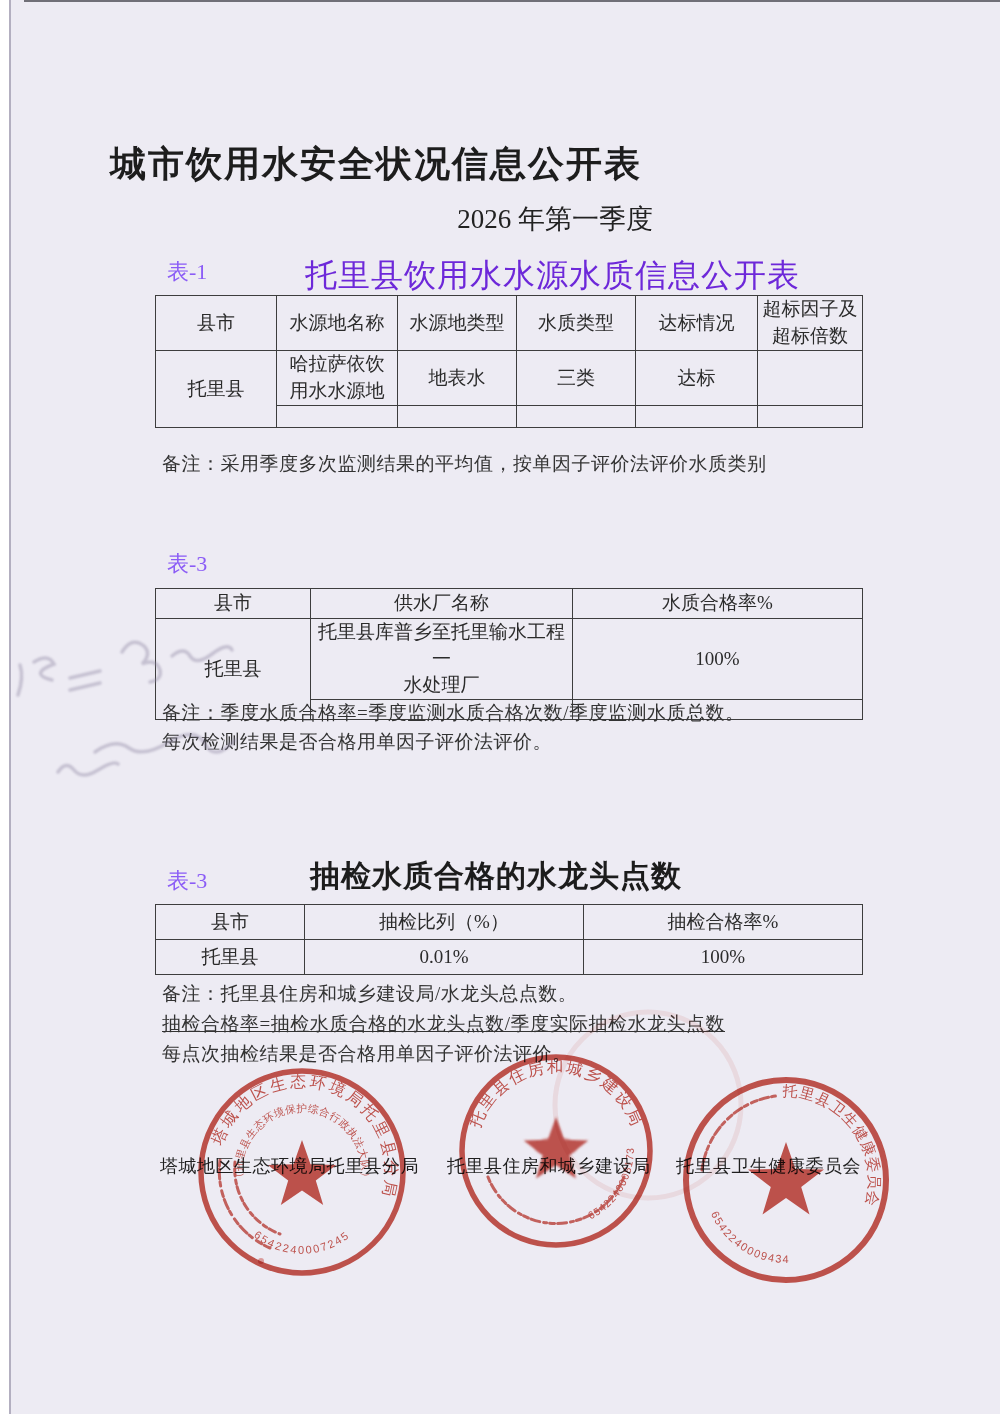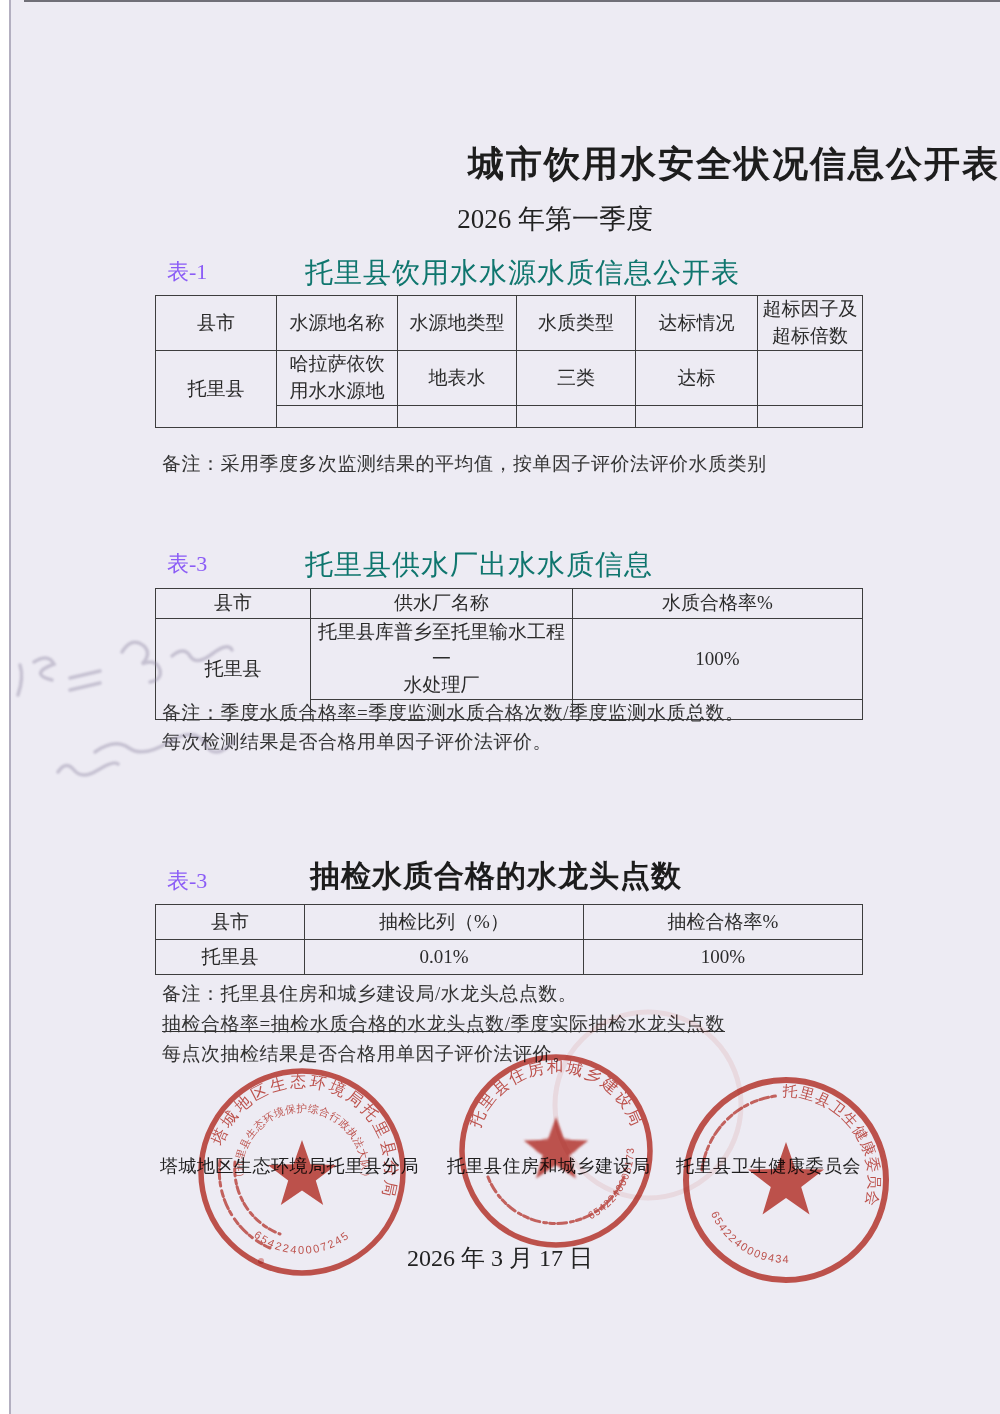--- a/index.html
+++ b/index.html
@@ -3,25 +3,25 @@
 <meta charset="utf-8">
 <style>
   html,body{margin:0;padding:0;background:#ffffff;}
   #canvas{position:relative;width:1000px;height:1414px;background:#ffffff;overflow:hidden;
           font-family:"Liberation Serif","DejaVu Serif",serif;color:#262626;}
   .page{position:absolute;left:9px;top:0;right:0;bottom:0;background:#edebf3;
         border-left:2px solid #b3afc0;}
   .top-edge{position:absolute;left:24px;right:0;top:0;height:2px;background:#3a3a42;opacity:.7;}
 
   .abs{position:absolute;}
-  .doc-title{left:110px;right:0;top:140px;text-align:right;font-size:36px;font-weight:700;
+  .doc-title{left:110px;right:0;top:140px;text-align:left;font-size:36px;font-weight:700;
              letter-spacing:2px;color:#1d1d1d;}
   .doc-subtitle{left:110px;right:0;top:201px;text-align:center;font-size:27px;color:#222;}
   .tbl-label{font-size:22px;color:#8b5cf6;}
-  .tbl-caption{font-size:28px;color:#0f766e;letter-spacing:1px;}
+  .tbl-caption{font-size:32px;color:#6d28d9;letter-spacing:1px;}
   .tbl-caption.big{font-size:30px;font-weight:700;letter-spacing:1px;color:#1c1c1c;}
   .note{font-size:19px;color:#333;letter-spacing:.5px;}
 
   table{border-collapse:collapse;table-layout:fixed;background:transparent;}
   td{border:1.5px solid #3d3d3d;text-align:center;vertical-align:middle;
      font-size:19px;color:#2b2b2b;padding:0 2px;line-height:1.4;overflow:hidden;}
   #table1{left:155px;top:295px;width:707px;}
   #table2{left:155px;top:588px;width:707px;}
   #table3{left:155px;top:904px;width:707px;}
 
@@ -94,21 +94,20 @@
       <td></td>
       <td></td>
       <td></td>
       <td></td>
     </tr>
   </tbody>
     </table>
   <div class="abs note" style="left:162px;top:451px;">备注：采用季度多次监测结果的平均值，按单因子评价法评价水质类别</div>
 
   <span class="abs tbl-label" style="left:167px;top:549px;">表-3</span>
-  <span class="abs tbl-caption" style="left:305px;top:546px;">托里县供水厂出水水质信息</span>
 
   <table id="table2" class="abs">
     <colgroup>
         <col style="width:155px">
         <col style="width:262px">
         <col style="width:290px">
       </colgroup>
     <tbody>
         <tr style="height:30px">
       <td>县市</td>
@@ -155,21 +154,20 @@
   </tbody>
     </table>
   <div class="abs note" style="left:162px;top:981px;">备注：托里县住房和城乡建设局/水龙头总点数。</div>
   <div class="abs note" style="left:162px;top:1011px;text-decoration:underline;">抽检合格率=抽检水质合格的水龙头点数/季度实际抽检水龙头点数</div>
   <div class="abs note" style="left:162px;top:1041px;">每点次抽检结果是否合格用单因子评价法评价。</div>
 
   <span class="abs orgline" style="left:160px;top:1154px;">塔城地区生态环境局托里县分局</span>
   <span class="abs orgline" style="left:447px;top:1154px;">托里县住房和城乡建设局</span>
   <span class="abs orgline" style="left:676px;top:1154px;">托里县卫生健康委员会</span>
 
-  <div class="abs datefooter">2026 年 3 月 17 日</div>
 
   <svg class="ghost" width="200" height="200" style="left:548px;top:1005px;" viewBox="0 0 200 200">
     <circle cx="100" cy="100" r="93" fill="none" stroke="#c23a30" stroke-width="5" opacity="0.10"></circle>
   </svg>
 
   <svg class="stamp" width="216" height="216" style="left:194px;top:1064px;" viewBox="0 0 216 216">
     <defs>
       <path id="s1-arc" d="M 30,138 A 84,84 0 1 1 186,138"></path>
       <path id="s1-inner" d="M 54,134 A 60,60 0 1 1 162,134"></path>
       <path id="s1-num" d="M 35,135 A 76,76 0 0 0 181,135"></path>

